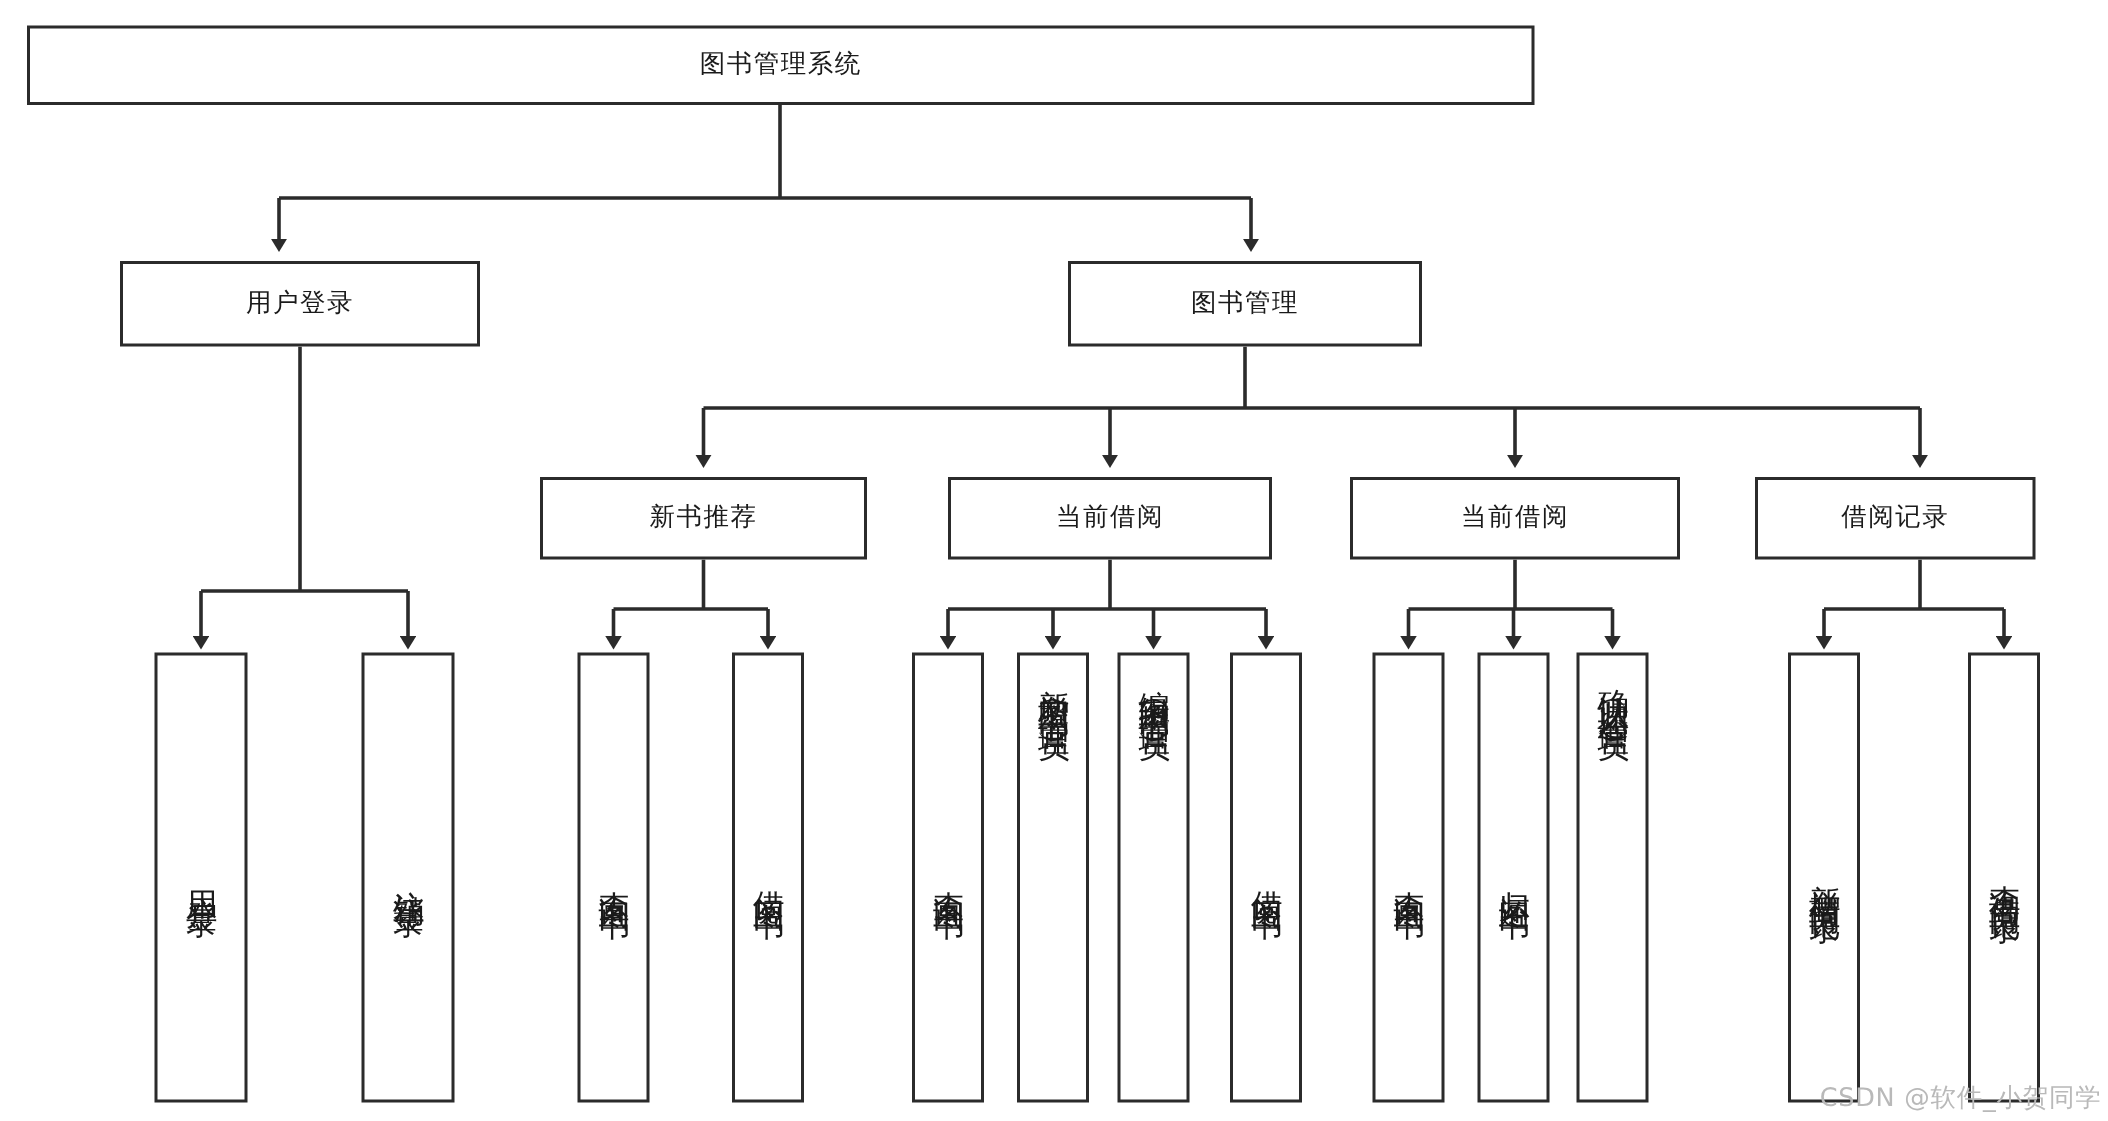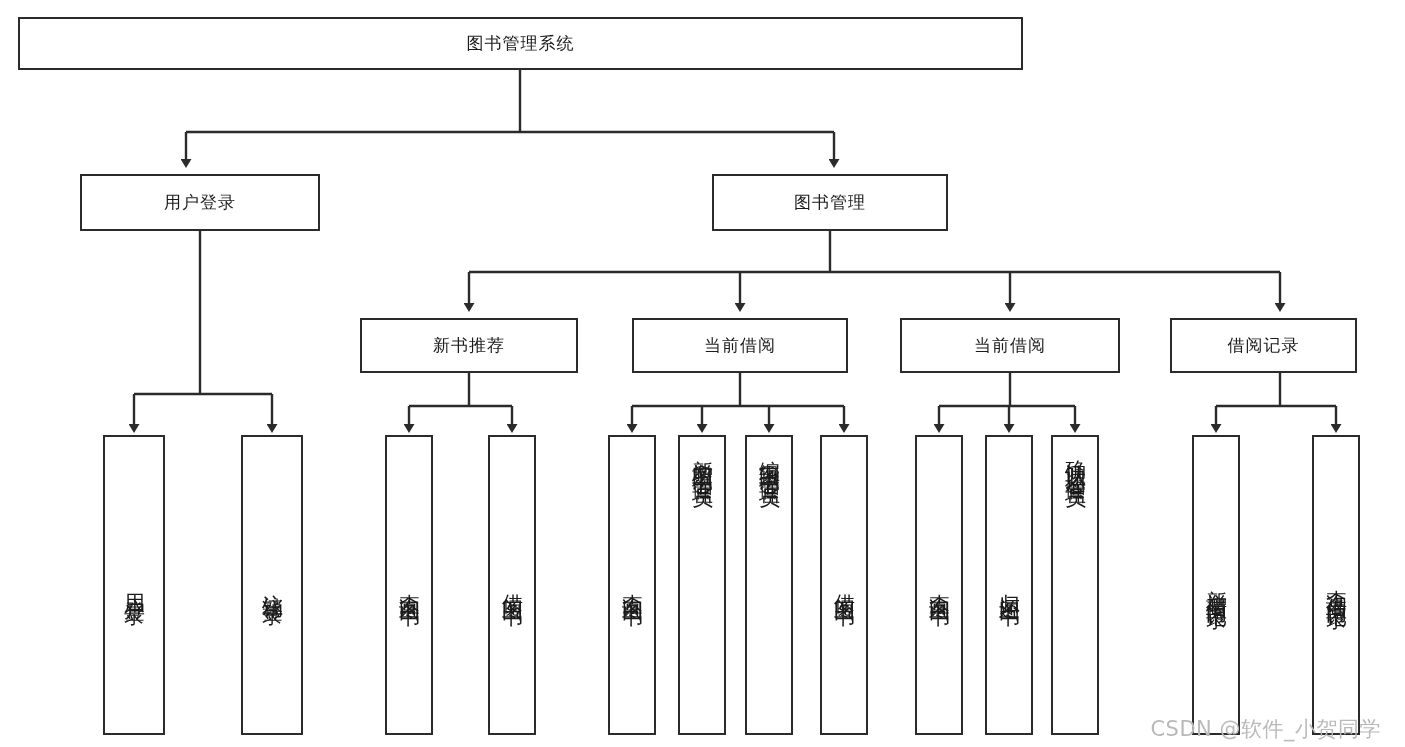--- a/index.html
+++ b/index.html
@@ -54,23 +54,23 @@
     line-height: 1;
     white-space: nowrap;
     transform: translateX(0px);
   }
   .node.vert.mid {
     align-items: center;
     padding-top: 0;
   }
   #watermark {
     position: absolute;
-    right: 24px;
+    right: 4px;
     bottom: 4px;
-    font-size: 21px;
+    font-size: 17px;
     color: #b9b9b9;
     letter-spacing: 0.5px;
     white-space: nowrap;
     font-family: "DejaVu Sans", "Liberation Sans", sans-serif;
   }
 </style>
 </head>
 <body>
 
 <div id="canvas">

